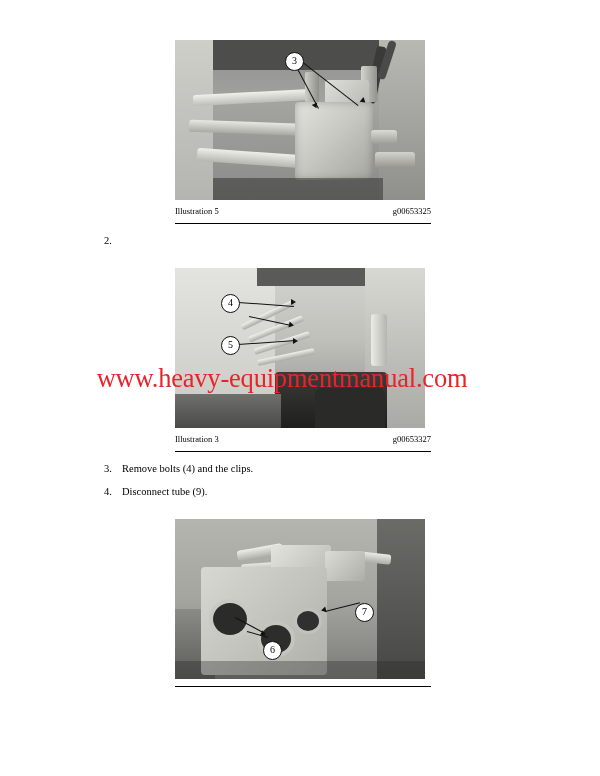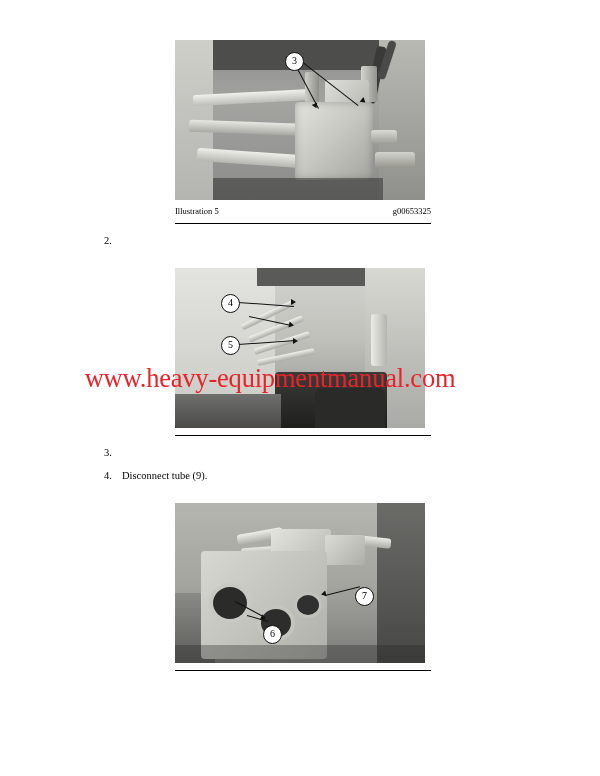--- a/index.html
+++ b/index.html
@@ -77,21 +77,21 @@
     flex: 0 0 18px;
   }
   .step .txt {
     flex: 1 1 auto;
   }
   .gap-md { height: 20px; }
 
   
   .watermark {
     position: absolute;
-    left: 4px;
+    left: 16px;
     top: 363px;
     width: 532px;
     text-align: center;
     font-family: "Liberation Serif", serif;
     font-size: 26.5px;
     color: #e8242a;
     letter-spacing: -0.2px;
     white-space: nowrap;
     z-index: 50;
   }
@@ -370,26 +370,31 @@
         <div class="lead" style="left:63px; top:76px; width:58px; transform: rotate(-4deg);"></div>
         <div class="arrow" style="left:116px; top:31px;"></div>
         <div class="arrow" style="left:118px; top:70px;"></div>
         <div class="lead" style="left:74px; top:48px; width:42px; transform: rotate(12deg);"></div>
         <div class="arrow" style="left:114px; top:54px; transform: rotate(12deg);"></div>
 
         <div class="callout" style="left:46px; top:26px;">4</div>
         <div class="callout" style="left:46px; top:68px;">5</div>
       </div>
 
+      <div class="caption-row">
+        <span class="left">Illustration 3</span>
+        <span class="right">g00653327</span>
+      </div>
       <div class="rule"></div>
     </div>
 
     <div class="steps">
       <div class="step">
         <span class="num">3.</span>
+        <span class="txt">Remove bolts (4) and the clips.</span>
       </div>
       <div class="step">
         <span class="num">4.</span>
         <span class="txt">Disconnect tube (9).</span>
       </div>
     </div>
 
     <div class="gap-md"></div>
 
     <div class="figure">

